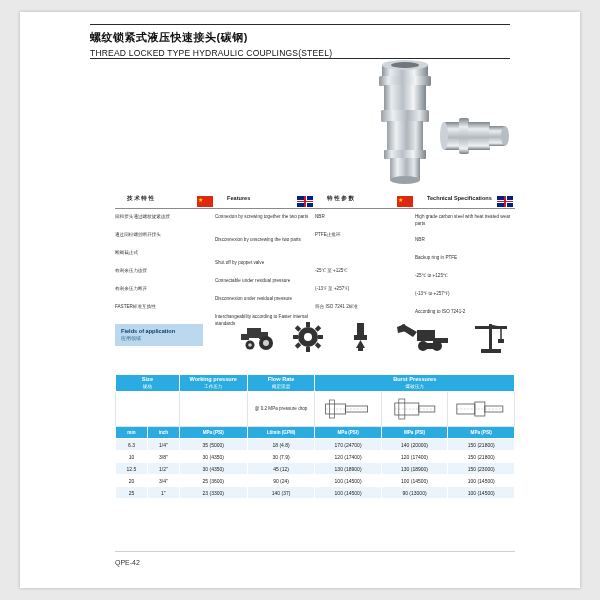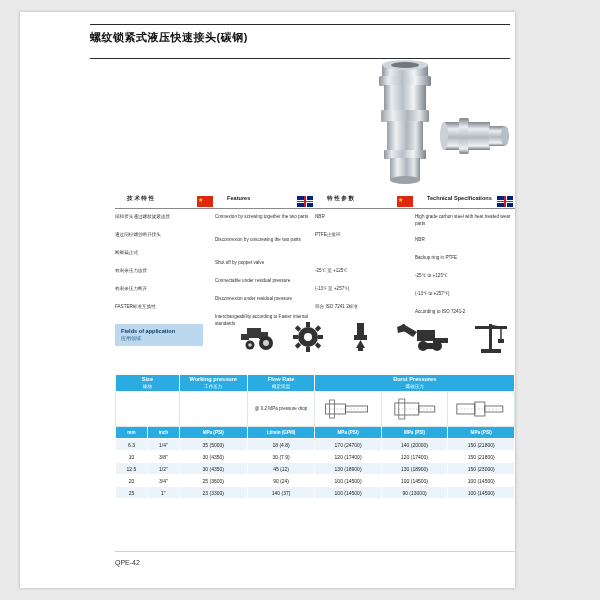--- a/index.html
+++ b/index.html
@@ -5,21 +5,21 @@
   html,body{margin:0;padding:0;}
   body{
     width:600px;height:600px;
     background:#e9e9e9;
     font-family:"Liberation Sans", sans-serif;
     overflow:hidden;
   }
   .page{
     position:absolute;
     left:20px;top:12px;
-    width:495px;height:576px;
+    width:560px;height:576px;
     background:#ffffff;
     box-shadow:0 0 3px rgba(0,0,0,.25);
   }
   
   .header{position:absolute;left:70px;top:14px;width:420px;}
   .rule-top{position:absolute;left:70px;top:12px;width:420px;border-top:1px solid #2a2a2a;}
   .title-cn{
     font-size:11px;font-weight:bold;color:#111;letter-spacing:.5px;
     margin:0;padding-top:4px;
   }
@@ -124,20 +124,21 @@
   }
 </style>
 </head>
 <body>
 
 <div class="page">
 
   <div class="rule-top"></div>
   <div class="header">
     <div class="title-cn">螺纹锁紧式液压快速接头(碳钢)</div>
+    <div class="title-en">THREAD LOCKED TYPE HYDRAULIC COUPLINGS(STEEL)</div>
   </div>
   <div class="rule-bot"></div>
 
   <div class="product">
     <svg class="prod-svg" width="190" height="125" viewBox="0 0 190 125">
       <defs>
         <linearGradient id="steel" x1="0" y1="0" x2="1" y2="0">
           <stop offset="0%" stop-color="#8e949a"></stop>
           <stop offset="18%" stop-color="#e8ecef"></stop>
           <stop offset="45%" stop-color="#b9c0c6"></stop>

